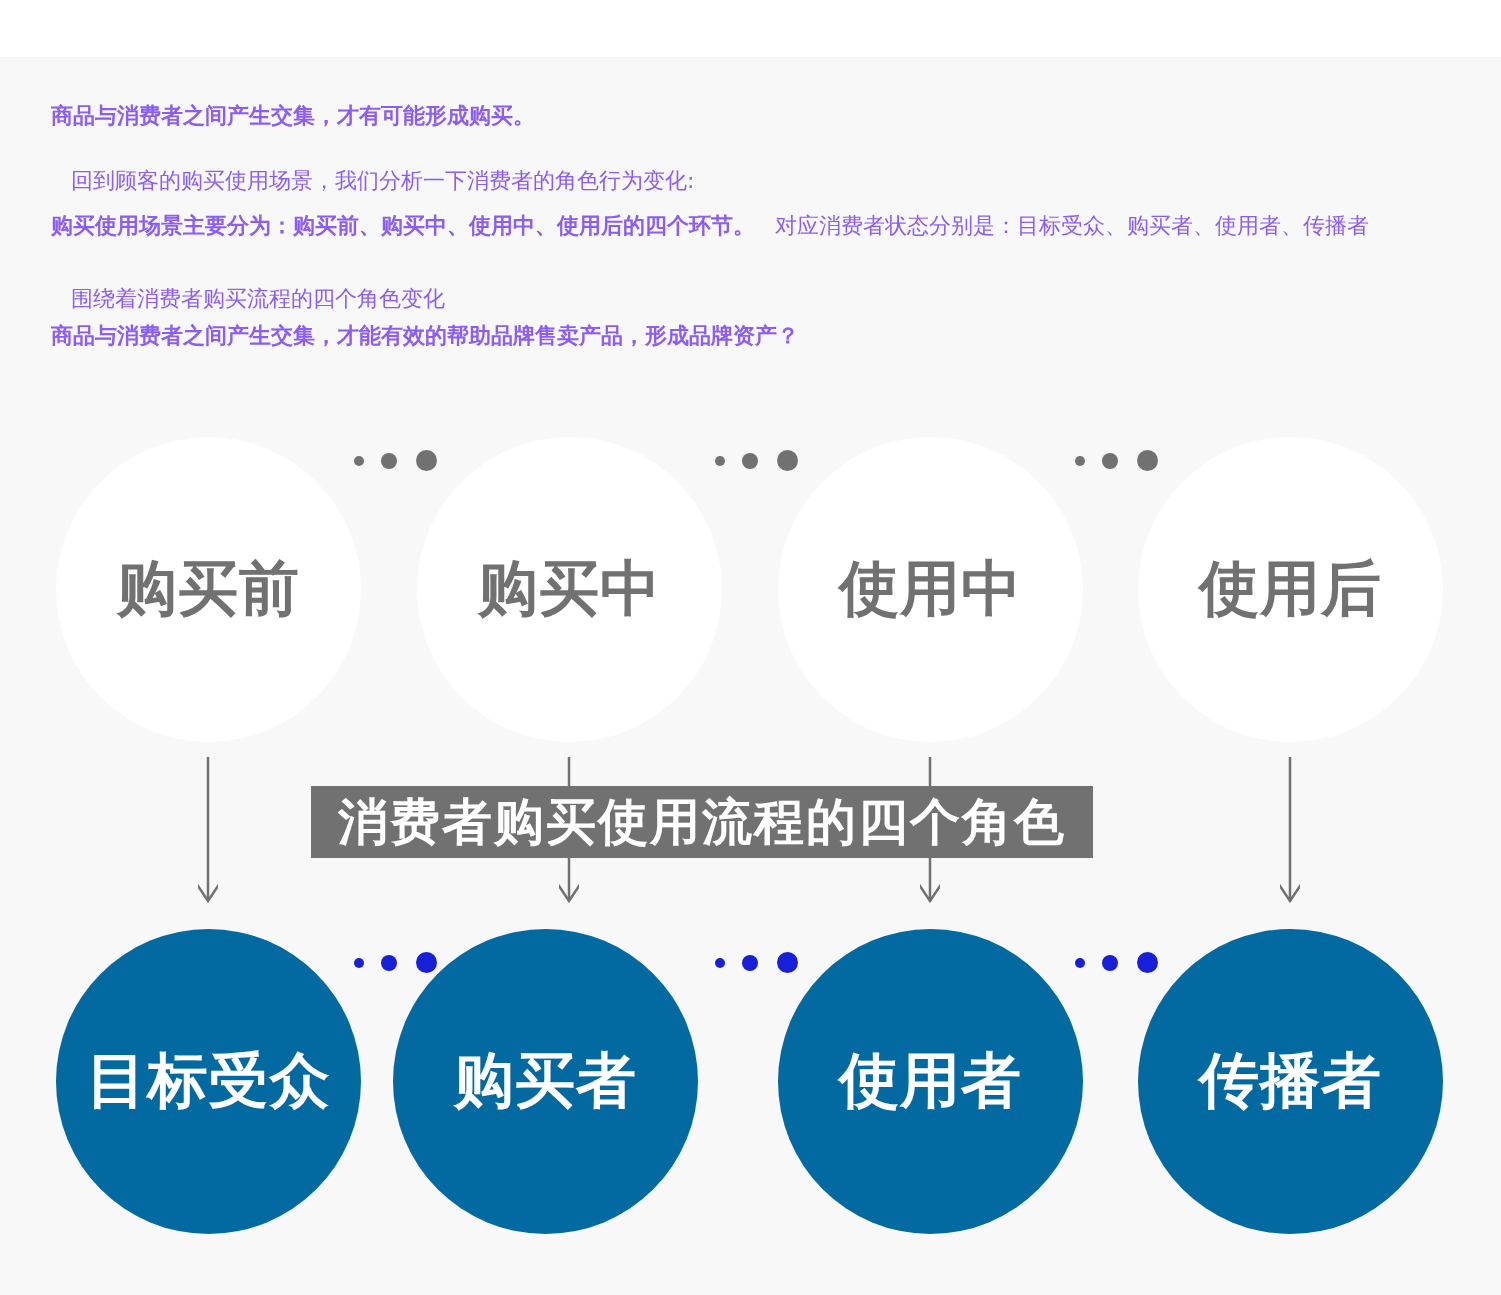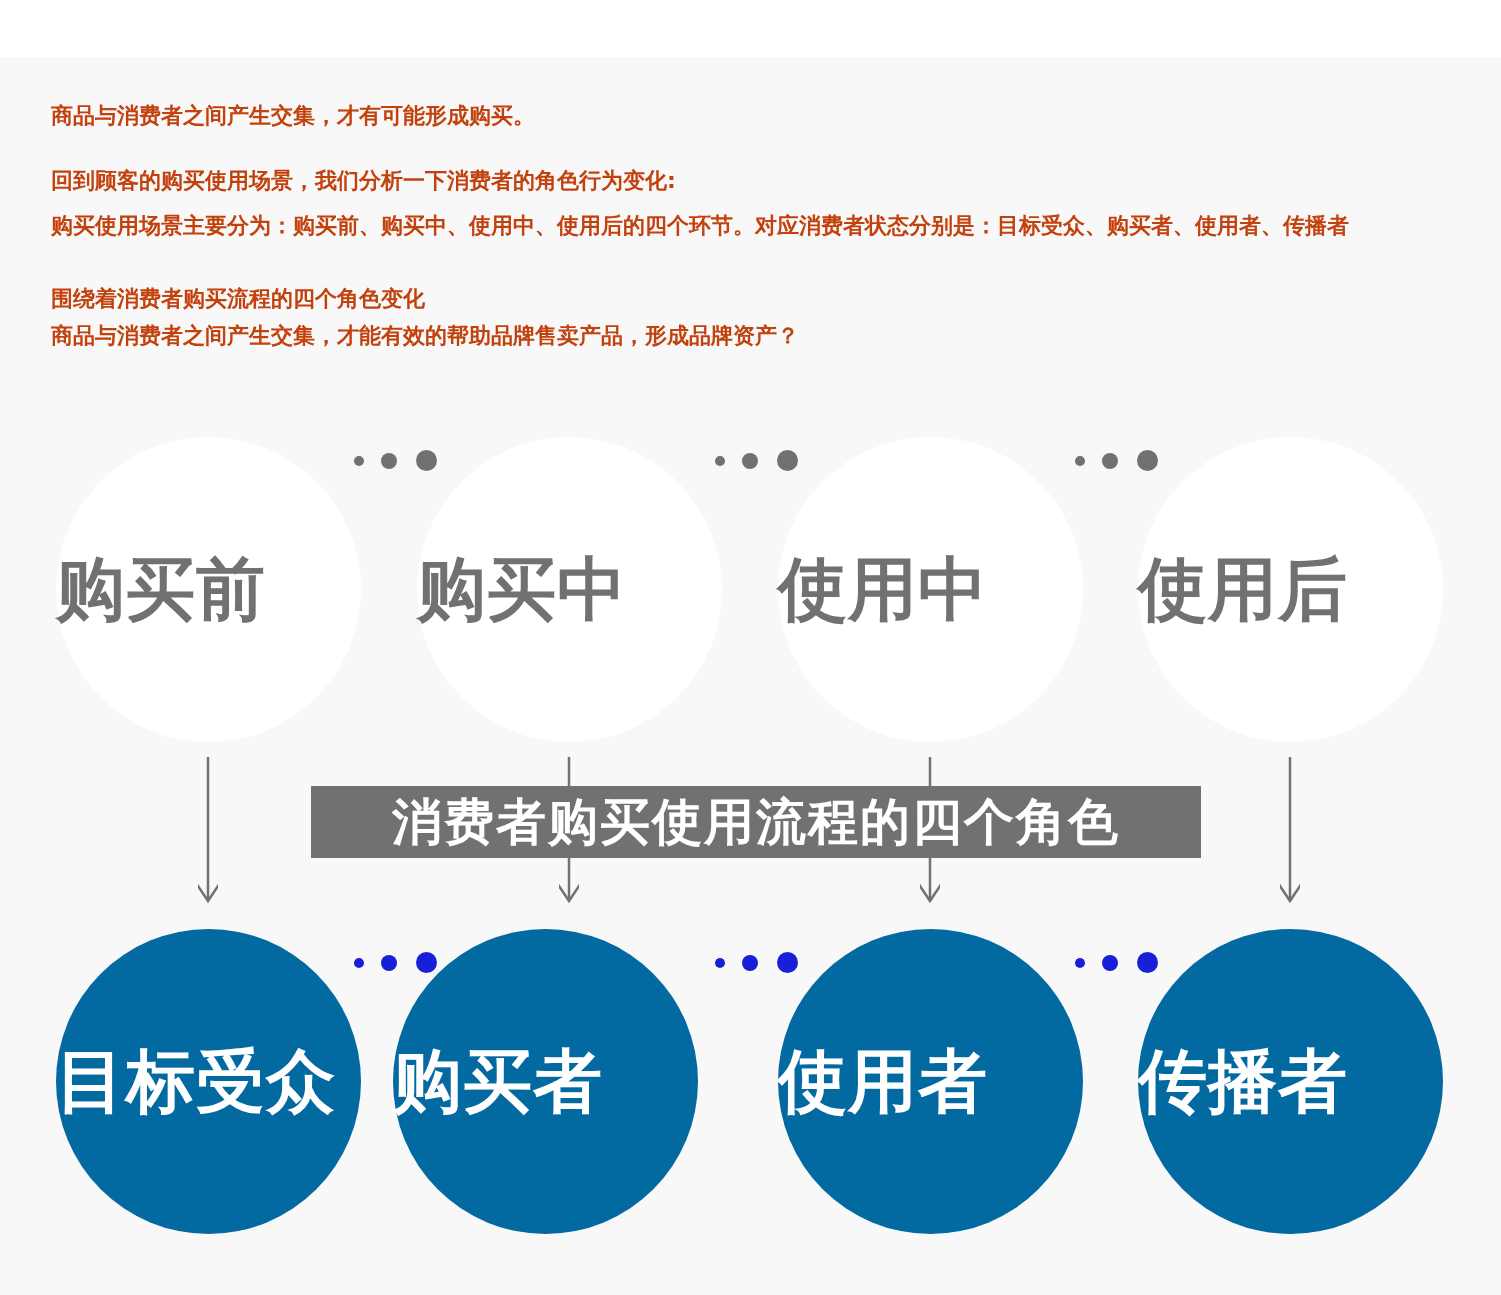--- a/index.html
+++ b/index.html
@@ -12,41 +12,41 @@
     }
     .top-band {
       position: absolute; left: 0; top: 0; width: 1501px; height: 57px;
       background: #ffffff;
     }
     .intro {
       position: absolute; left: 51px; top: 0; width: 1430px;
     }
     .line {
       position: absolute; left: 0; white-space: nowrap;
-      font-size: 22px; line-height: 30px; color: #c2410c;
+      font-size: 22px; line-height: 30px; color: #8b5cf6;
     }
     .bold { font-weight: bold; }
-    .normal { font-weight: bold; }
+    .normal { font-weight: normal; margin-left: 20px; }
 
     .circle {
       position: absolute; width: 305px; height: 305px; border-radius: 50%;
-      display: flex; align-items: center; justify-content: flex-start;
-      font-weight: bold; font-size: 69px; letter-spacing: 1px;
+      display: flex; align-items: center; justify-content: center;
+      font-weight: bold; font-size: 60px; letter-spacing: 1px;
     }
     .circle.stage { background: #ffffff; color: #717171; }
     .circle.role { background: #0369a1; color: #ffffff; }
 
     .dot { position: absolute; border-radius: 50%; }
     .dot.gray { background: #717171; }
     .dot.blue { background: #181fd9; }
 
     .arrow { position: absolute; width: 20px; height: 146px; }
 
     .banner {
-      position: absolute; left: 311px; top: 786px; width: 890px; height: 72px;
+      position: absolute; left: 311px; top: 786px; width: 782px; height: 72px;
       background: #717171; color: #ffffff;
       display: flex; align-items: center; justify-content: center;
       font-weight: bold; font-size: 50px; letter-spacing: 2px;
     }
   </style>
 </head>
 <body>
 
 <div class="top-band"></div>
 

